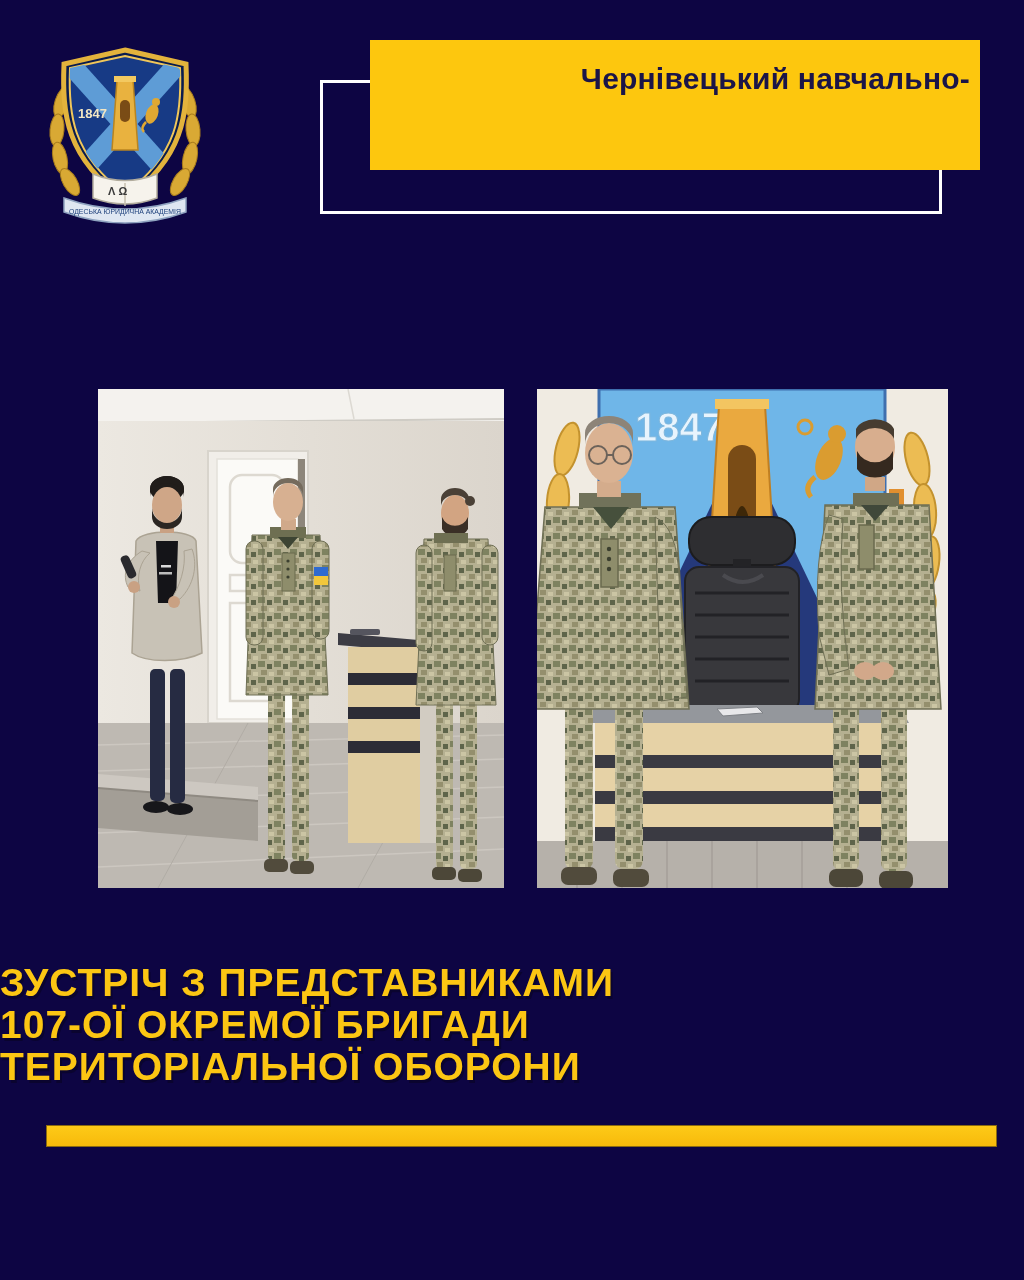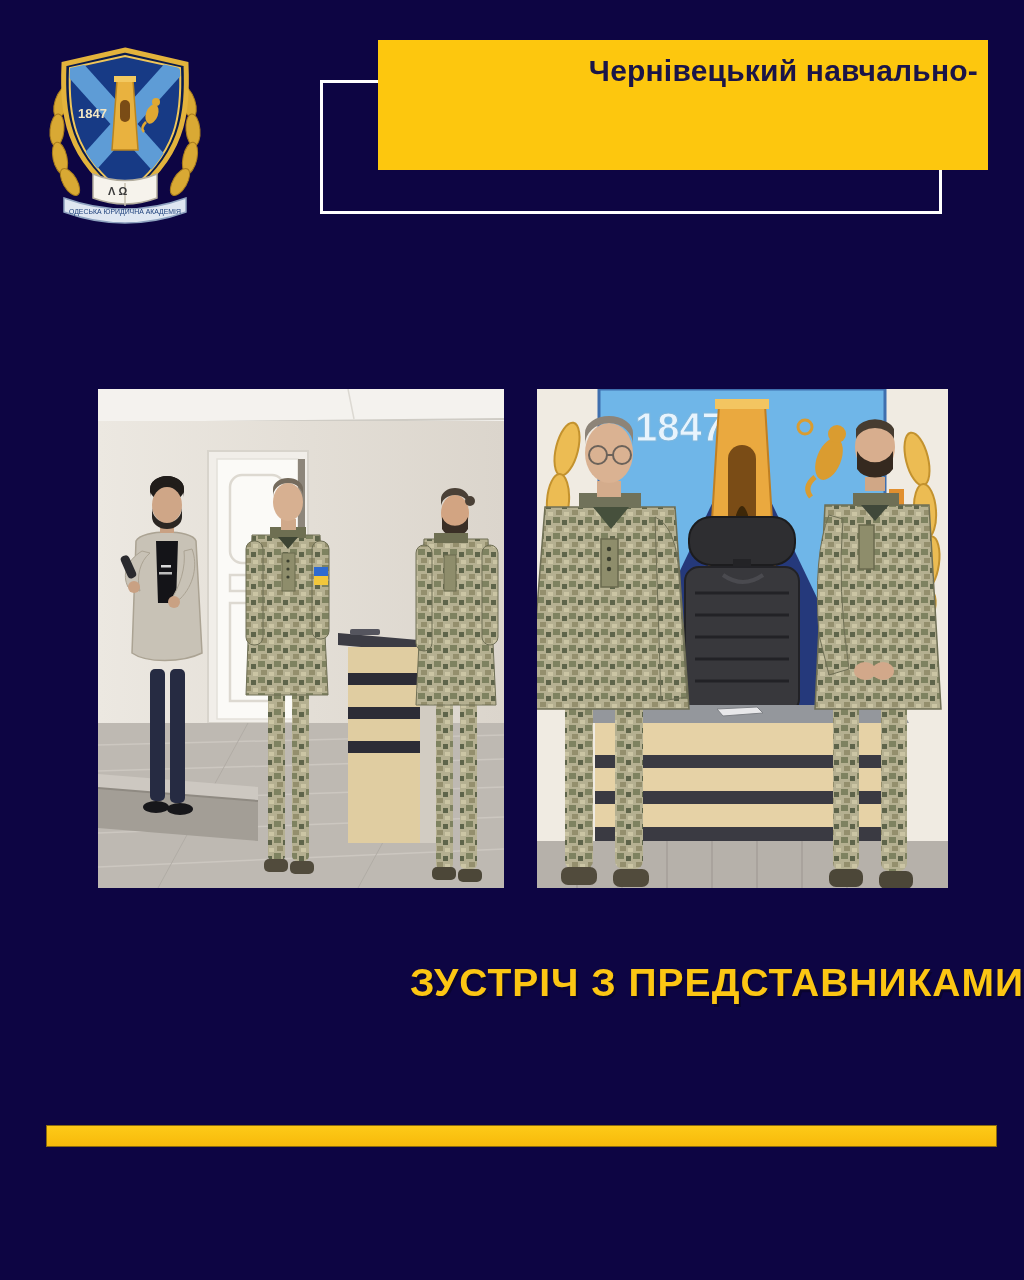--- a/index.html
+++ b/index.html
@@ -10,42 +10,42 @@
   }
   .abs{position:absolute;}
 
   
   .white-frame{
     left:320px;top:80px;width:622px;height:134px;
     border:3px solid #ffffff;box-sizing:border-box;
     background:transparent;z-index:1;
   }
   .banner{
-    left:378px;top:40px;width:610px;height:130px;
+    left:370px;top:40px;width:610px;height:130px;
     background:#fdc70e;z-index:2;
     text-align:right;box-sizing:border-box;
-    padding:12px 10px 0 0;
+    padding:20px 10px 0 0;
   }
   .banner .line{
     font-size:30px;font-weight:bold;line-height:37px;
     color:#1b1548;letter-spacing:.2px;
   }
 
   
   .logo{left:48px;top:42px;width:154px;height:184px;z-index:2;}
 
   
   .photo{top:389px;height:499px;overflow:hidden;background:#e9e5de;}
   .photo-left{left:98px;width:406px;}
   .photo-right{left:537px;width:411px;}
   .photo svg{display:block;}
 
   
   .title{
-    left:0;top:962px;width:1024px;text-align:right;z-index:2;
+    left:0;top:962px;width:1024px;text-align:left;z-index:2;
   }
   .title .line{
     font-size:39px;font-weight:bold;line-height:42px;letter-spacing:1px;
     color:#fcc613;
     text-shadow:2px 3px 0 rgba(8,4,35,.6);
   }
 
   
   .bottom-bar{
     left:46px;top:1125px;width:951px;height:22px;
@@ -370,15 +370,17 @@
       <rect x="328" y="88" width="20" height="14" fill="#d0a786"></rect>
       <ellipse cx="338" cy="58" rx="20" ry="26" fill="#d8ae8e"></ellipse>
       <path d="M320,62 A20,20 0 0 0 356,62 L356,80 A20,15 0 0 1 320,80 Z" fill="#35291f"></path>
       <path d="M319,50 A20,16 0 0 1 357,50 L357,40 A20,14 0 0 0 319,40 Z" fill="#473c30"></path>
     </g>
   </svg>
 </div>
 
 <div class="abs title">
   <div class="line">ЗУСТРІЧ З ПРЕДСТАВНИКАМИ</div>
+  <div class="line">107-ОЇ ОКРЕМОЇ БРИГАДИ</div>
+  <div class="line">ТЕРИТОРІАЛЬНОЇ ОБОРОНИ</div>
 </div>
 
 <div class="abs bottom-bar"></div>
 
 </body></html>

